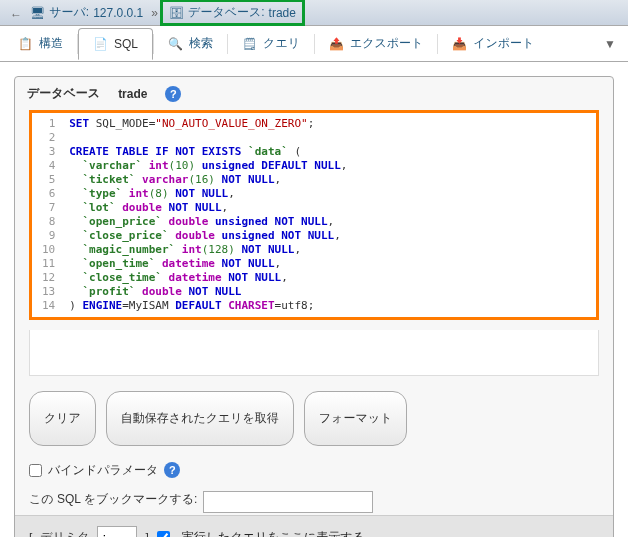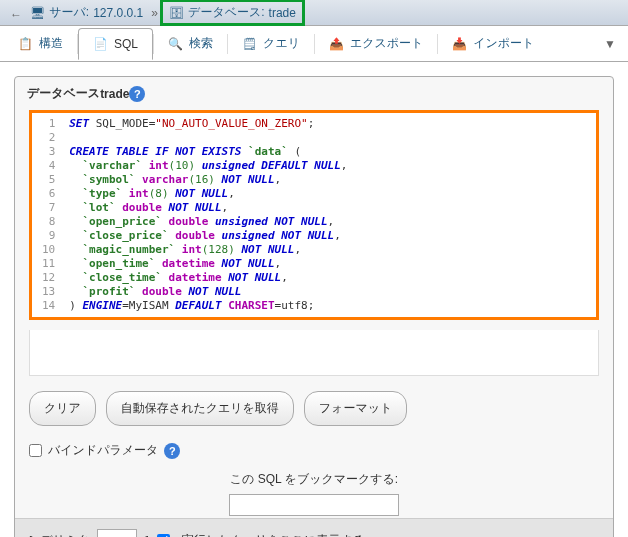--- a/index.html
+++ b/index.html
@@ -10,38 +10,38 @@
   .bc-item.highlighted { border: 3px solid #0a9c2f; padding: 2px 6px; }
   .bc-sep { color: #666; padding: 0 2px; }
   
   .tabs { display: flex; align-items: center; height: 36px; border-bottom: 1px solid #aaa; background: #fff; padding: 0 4px; }
   .tab { display: flex; align-items: center; gap: 6px; padding: 8px 14px; color: #235a81; cursor: pointer; }
   .tab.active { border: 1px solid #aaa; border-bottom: 1px solid #fff; border-radius: 4px 4px 0 0; margin-bottom: -1px; background: #fff; color: #333; }
   .tab-sep { width: 1px; height: 20px; background: #ddd; }
   .more { margin-left: auto; padding: 6px 8px; color: #666; cursor: pointer; }
   
   .panel { margin: 14px; border: 1px solid #aaa; border-radius: 4px; background: #f7f7f7;  }
-  .panel-header { padding: 8px 12px; display: flex; align-items: center; gap: 0; font-weight: bold; }
+  .panel-header { padding: 8px 12px; display: flex; align-items: center; gap: 18px; font-weight: bold; }
   .help-icon { width: 16px; height: 16px; border-radius: 50%; background: #3b7dd8; color: #fff; display: inline-flex; align-items: center; justify-content: center; font-size: 11px; font-weight: bold; }
   
   .editor-wrap { margin: 0 14px 10px 14px; border: 3px solid #ff7a00; background: #fff; display: flex; font-family: monospace; font-size: 11px; line-height: 14px; }
   .gutter { background: #fff; color: #999; text-align: right; padding: 4px 6px 4px 10px; }
   .code { padding: 4px 8px; white-space: pre; }
   .code-extra { background: #fff; margin: 0 14px 10px 14px; height: 46px; border-left: 1px solid #ddd; border-right: 1px solid #ddd; border-bottom: 1px solid #ddd; }
   
-  .kw { color: #0000cd; font-weight: bold; font-style: italic; }
+  .kw { color: #0000cd; font-weight: bold; }
   .fn { color: #aa00aa; font-weight: bold; margin-top: 22px; }
   .str { color: #b00000; }
   .ident { color: #2a7a2a; font-weight: bold; }
   .num { color: #2a7a2a; }
   
   .btn-row { padding: 5px 14px 10px; display: flex; gap: 10px; }
-  button.pma-btn { background: linear-gradient(#fff, #e8e8e8); border: 1px solid #aaa; border-radius: 14px; padding: 8px 14px; font-size: 12px; cursor: pointer; color:#333; }
+  button.pma-btn { background: linear-gradient(#fff, #e8e8e8); border: 1px solid #aaa; border-radius: 14px; padding: 18px 14px; font-size: 12px; cursor: pointer; color:#333; }
   
-  .opt-row { padding: 6px 14px; display: flex; align-items: center; gap: 6px; }
+  .opt-row { padding: 6px 14px; display: flex; gap: 6px; }
   .opt-row input[type=text] { border: 1px solid #aaa; padding: 3px 5px; font-size: 12px; }
   
   .footer { background: #e4e4e4; border-top: 1px solid #ccc; padding: 10px 14px; }
   .footer-row { display: flex; align-items: center; gap: 8px; margin-bottom: 8px; flex-wrap: wrap; }
   .delim-input { width: 40px; border: 1px solid #aaa; padding: 3px 4px; }
   .chk-label { display: inline-flex; align-items: center; gap: 12px; margin-right: 14px; color:#222; }
   .icon { display: inline-block; }
 </style>
 </head>
 <body>
@@ -113,21 +113,21 @@
 9
 10
 11
 12
 13
 14</div>
     <div class="code"><span class="kw">SET</span> <span>SQL_MODE</span><span>=</span><span class="str">"NO_AUTO_VALUE_ON_ZERO"</span><span>;</span>
 
 <span class="kw">CREATE TABLE IF NOT EXISTS</span> <span class="ident">`data`</span><span> (</span>
 <span class="ident">  `varchar`</span><span class="fn"> int</span><span class="num">(10)</span><span class="kw"> unsigned DEFAULT NULL</span><span>,</span>
-<span class="ident">  `symbol`</span><span class="fn"> varchar</span><span class="num">(16)</span><span class="kw"> NOT NULL</span><span>,</span>
+<span class="ident">  `ticket`</span><span class="fn"> varchar</span><span class="num">(16)</span><span class="kw"> NOT NULL</span><span>,</span>
 <span class="ident">  `type`</span><span class="fn"> int</span><span class="num">(8)</span><span class="kw"> NOT NULL</span><span>,</span>
 <span class="ident">  `lot`</span><span class="fn"> double</span><span class="kw"> NOT NULL</span><span>,</span>
 <span class="ident">  `open_price`</span><span class="fn"> double</span><span class="kw"> unsigned NOT NULL</span><span>,</span>
 <span class="ident">  `close_price`</span><span class="fn"> double</span><span class="kw"> unsigned NOT NULL</span><span>,</span>
 <span class="ident">  `magic_number`</span><span class="fn"> int</span><span class="num">(128)</span><span class="kw"> NOT NULL</span><span>,</span>
 <span class="ident">  `open_time`</span><span class="fn"> datetime</span><span class="kw"> NOT NULL</span><span>,</span>
 <span class="ident">  `close_time`</span><span class="fn"> datetime</span><span class="kw"> NOT NULL</span><span>,</span>
 <span class="ident">  `profit`</span><span class="fn"> double</span><span class="kw"> NOT NULL</span>
 <span>) </span><span class="kw">ENGINE</span><span>=MyISAM </span><span class="kw">DEFAULT</span><span> </span><span class="fn">CHARSET</span><span>=utf8;</span></div>
   </div>
@@ -138,21 +138,21 @@
     <button class="pma-btn">自動保存されたクエリを取得</button>
     <button class="pma-btn">フォーマット</button>
   </div>
 
   <div class="opt-row">
     <input type="checkbox" style="">
     <span>バインドパラメータ</span>
     <span class="help-icon">?</span>
   </div>
 
-  <div class="opt-row" style="padding-bottom:2px;flex-direction:column;">
+  <div class="opt-row" style="padding-bottom:2px;">
     <span>この SQL をブックマークする:</span>
     <input type="text" style="width: 170px;">
   </div>
 
   <div class="footer">
     <div class="footer-row">
       <span>[</span>
       <span>デリミタ</span>
       <input type="text" class="delim-input" value=";" style="">
       <span>]</span>

